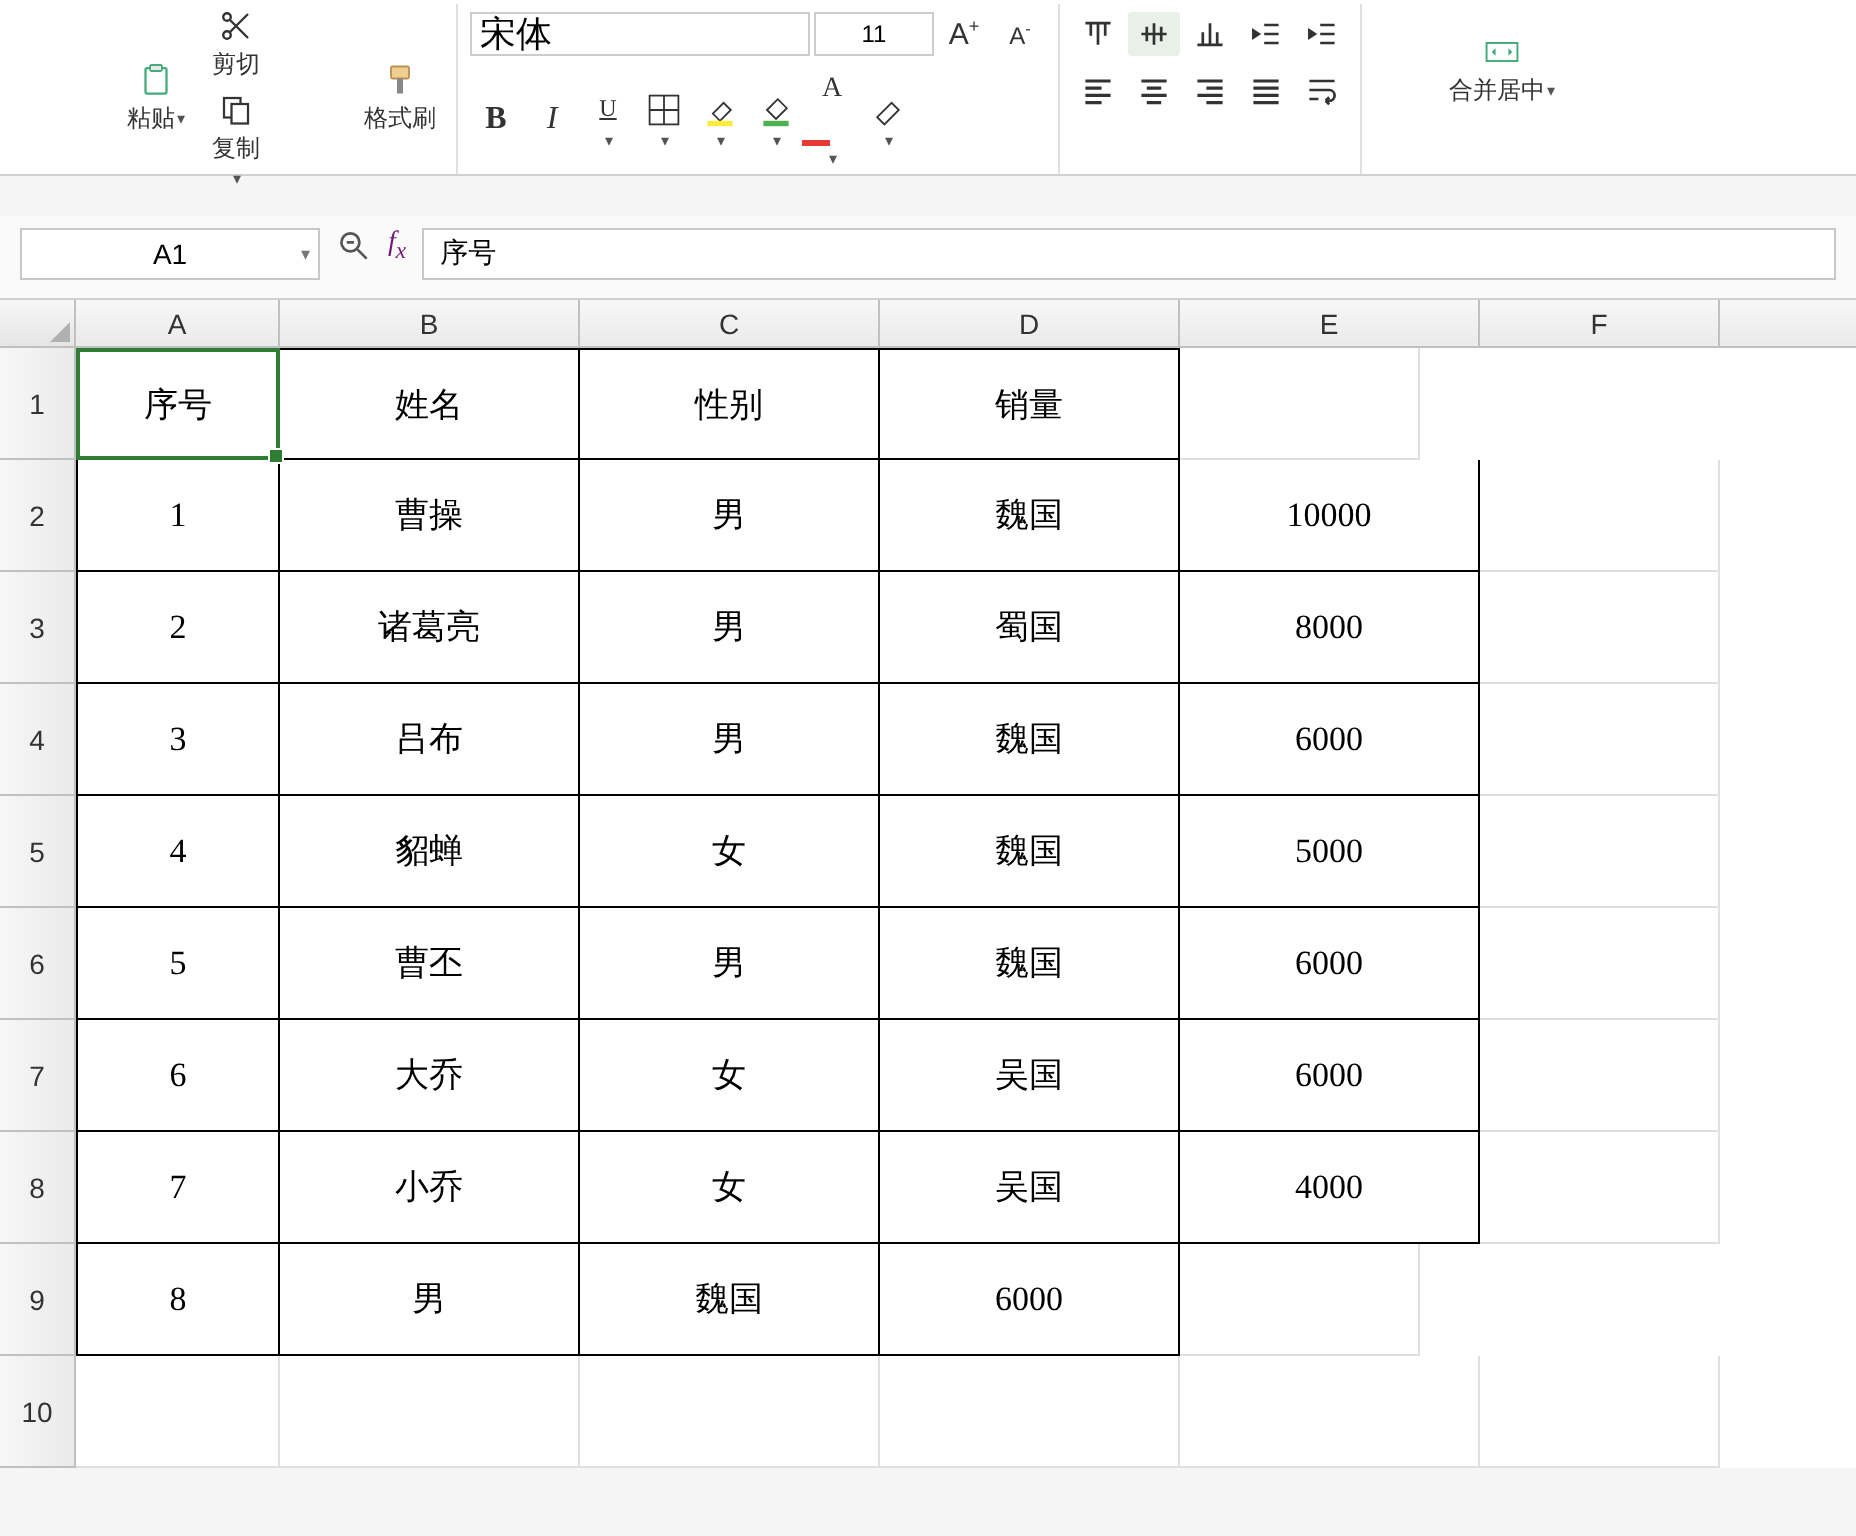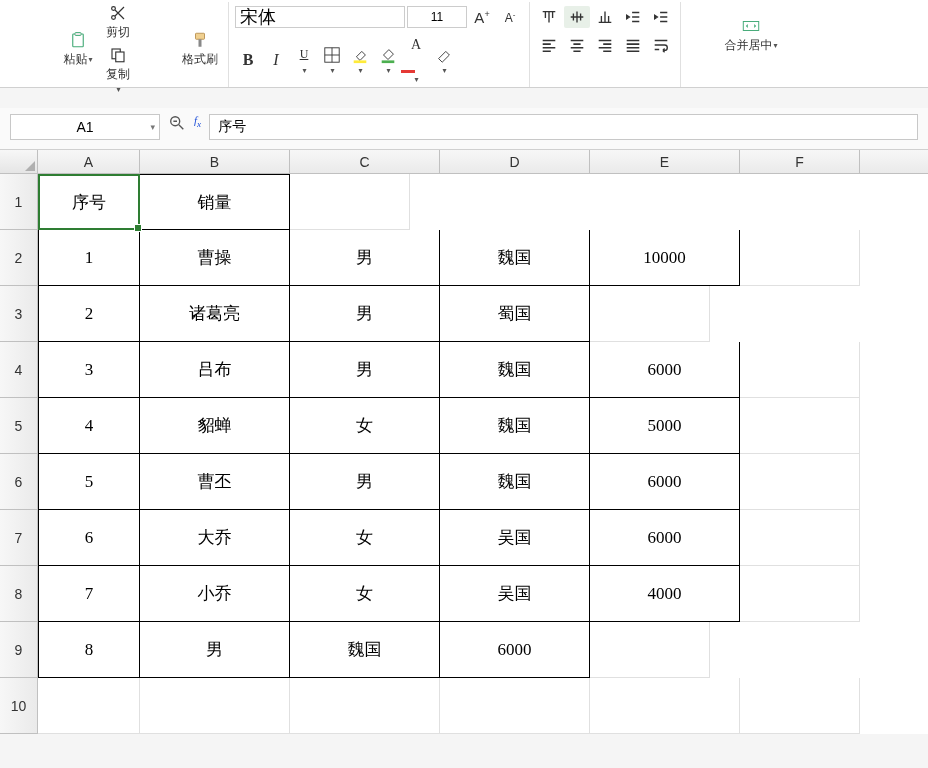--- a/index.html
+++ b/index.html
@@ -273,57 +273,60 @@
   <div class="namebox">
     <span>A1</span>
     <span class="caret2">▾</span>
   </div>
   <span class="ic">
       <svg viewBox="0 0 20 20" fill="none" stroke="#555" stroke-width="1.5">
         <circle cx="8" cy="8" r="5"></circle>
         <path d="M12 12l5 5M6 8h4"></path>
       </svg>
     </span>
-  <span style="font-style:italic;font-family:serif;color:#1d4ed8;font-size:11px">f<sub>x</sub></span>
+  <span style="font-style:italic;font-family:serif;color:#701a75;font-size:14px">f<sub>x</sub></span>
   <input class="fxinput" value="序号" style="">
 </div>
 
 <div class="grid">
   <div class="colhdrs">
     <div class="corner"></div>
     <div class="chdr cA">A</div>
     <div class="chdr cB">B</div>
     <div class="chdr cC">C</div>
     <div class="chdr cD">D</div>
     <div class="chdr cE">E</div>
     <div class="chdr cF">F</div>
   </div>
 
   <div id="rows">
       <div class="row">
         <div class="rhdr">1</div>
         <div class="cell cA tblcell tbltop tblleft selcell">序号</div>
+        <div class="cell cB tblcell tbltop">姓名</div>
+        <div class="cell cC tblcell tbltop">性别</div>
         <div class="cell cE tblcell tbltop">销量</div>
         <div class="cell cF"></div>
       </div>
       <div class="row">
         <div class="rhdr">2</div>
         <div class="cell cA tblcell tblleft">1</div>
         <div class="cell cB tblcell">曹操</div>
         <div class="cell cC tblcell">男</div>
         <div class="cell cD tblcell">魏国</div>
         <div class="cell cE tblcell">10000</div>
         <div class="cell cF"></div>
       </div>
       <div class="row">
         <div class="rhdr">3</div>
         <div class="cell cA tblcell tblleft">2</div>
         <div class="cell cB tblcell">诸葛亮</div>
         <div class="cell cC tblcell">男</div>
         <div class="cell cD tblcell">蜀国</div>
+        <div class="cell cE tblcell">8000</div>
         <div class="cell cF"></div>
       </div>
       <div class="row">
         <div class="rhdr">4</div>
         <div class="cell cA tblcell tblleft">3</div>
         <div class="cell cB tblcell">吕布</div>
         <div class="cell cC tblcell">男</div>
         <div class="cell cD tblcell">魏国</div>
         <div class="cell cE tblcell">6000</div>
         <div class="cell cF"></div>

